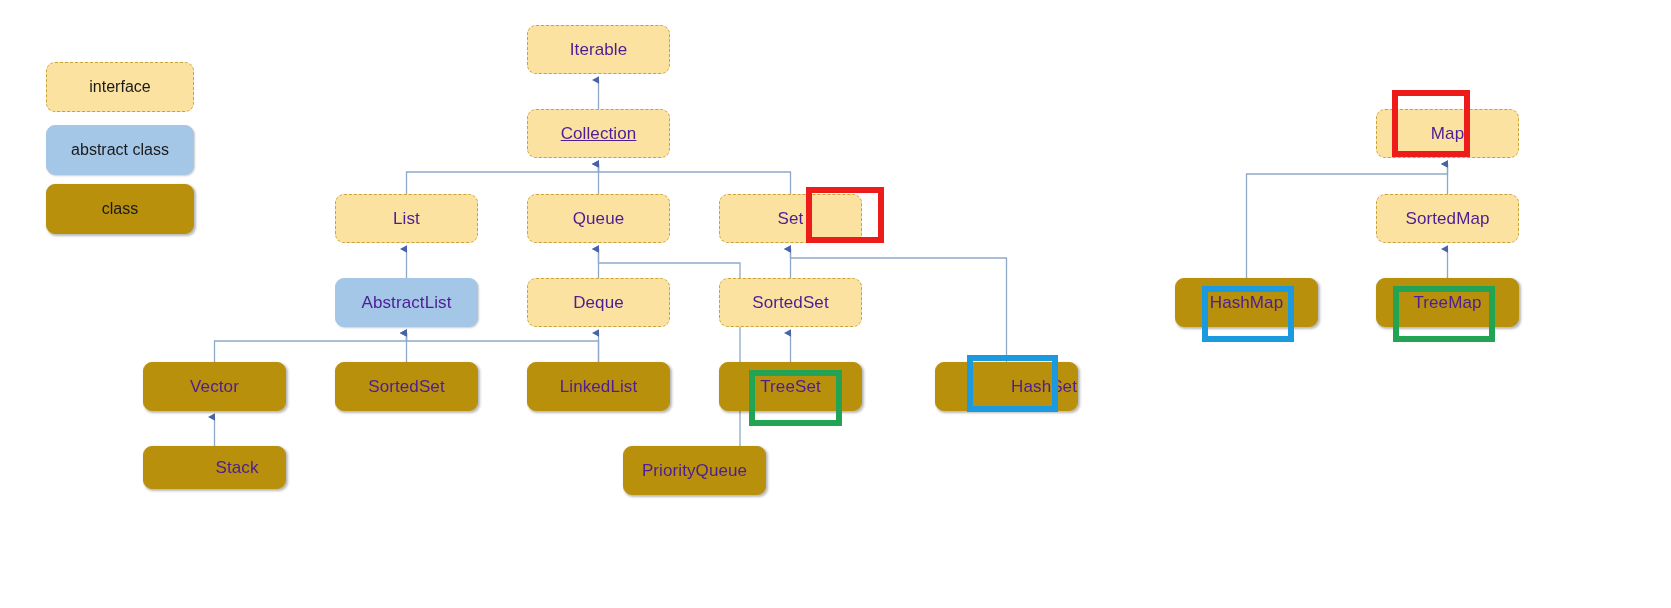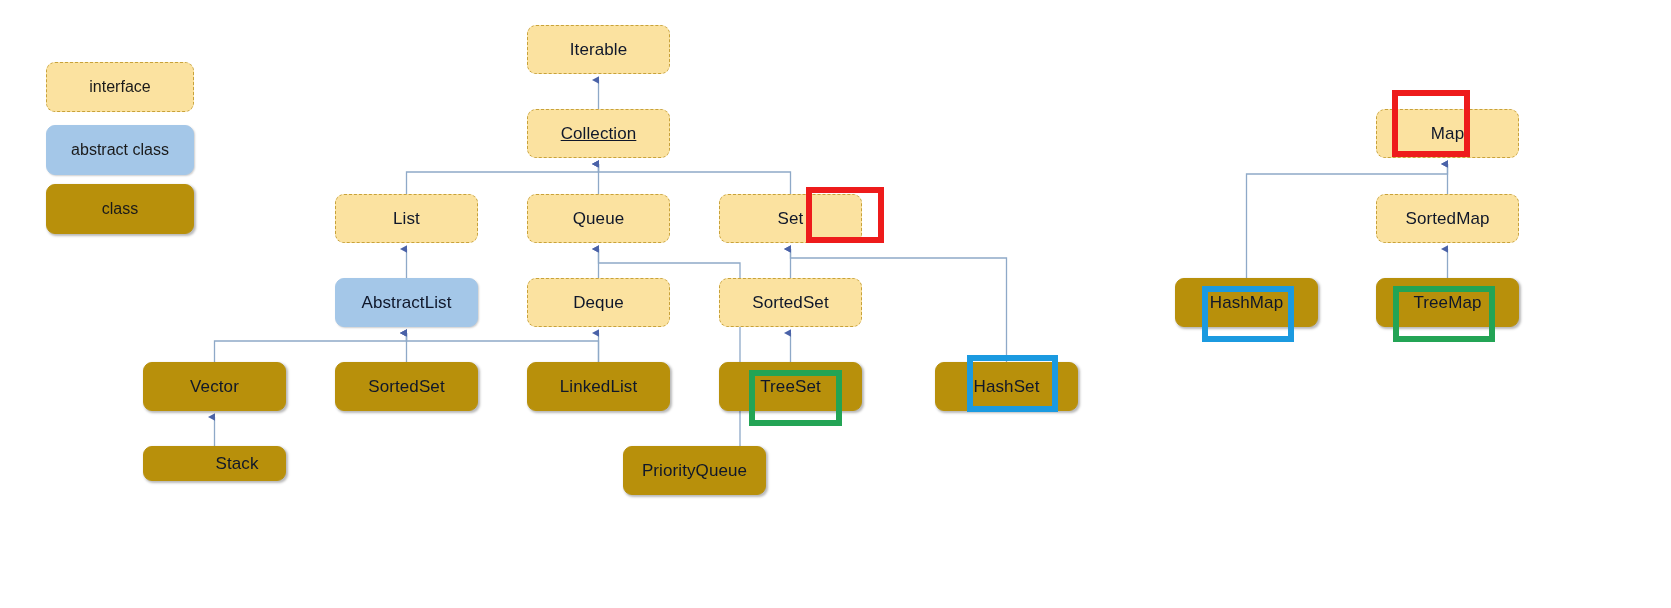--- a/index.html
+++ b/index.html
@@ -25,21 +25,21 @@
     height: 608px;
   }
   .node {
     position: absolute;
     box-sizing: border-box;
     border-radius: 9px;
     display: flex;
     align-items: center;
     justify-content: center;
     font-size: 17px;
-    color: #0f172a;
+    color: #4c1d95;
     letter-spacing: 0.1px;
     white-space: nowrap;
     z-index: 3;
   }
   .node.interface {
     background: #fbe2a0;
     border: 1.6px dashed #c8a23a;
   }
   .node.abstract {
     background: #a4c7e8;
@@ -159,24 +159,24 @@
       </div>
       <div class="node klass" style="left: 335px; top: 362px; width: 143px; height: 49px;">
         <span>SortedSet</span>
       </div>
       <div class="node klass" style="left: 527px; top: 362px; width: 143px; height: 49px;">
         <span>LinkedList</span>
       </div>
       <div class="node klass" style="left: 719px; top: 362px; width: 143px; height: 49px;">
         <span>TreeSet</span>
       </div>
-      <div class="node klass" style="left: 935px; top: 362px; width: 143px; height: 49px;">
+      <div class="node klass" style="left: 935px; top: 362px; width: 143px; height: 49px; justify-content: flex-end;">
         <span>HashSet</span>
       </div>
-      <div class="node klass" style="left: 143px; top: 446px; width: 143px; height: 35px; padding-left: 45px;">
+      <div class="node klass" style="left: 143px; top: 446px; width: 143px; height: 43px; padding-left: 45px;">
         <span>Stack</span>
       </div>
       <div class="node klass" style="left: 623px; top: 446px; width: 143px; height: 49px;">
         <span>PriorityQueue</span>
       </div>
       <div class="node interface" style="left: 1376px; top: 109px; width: 143px; height: 49px; align-items: center;">
         <span>Map</span>
       </div>
       <div class="node interface" style="left: 1376px; top: 194px; width: 143px; height: 49px;">
         <span>SortedMap</span>

